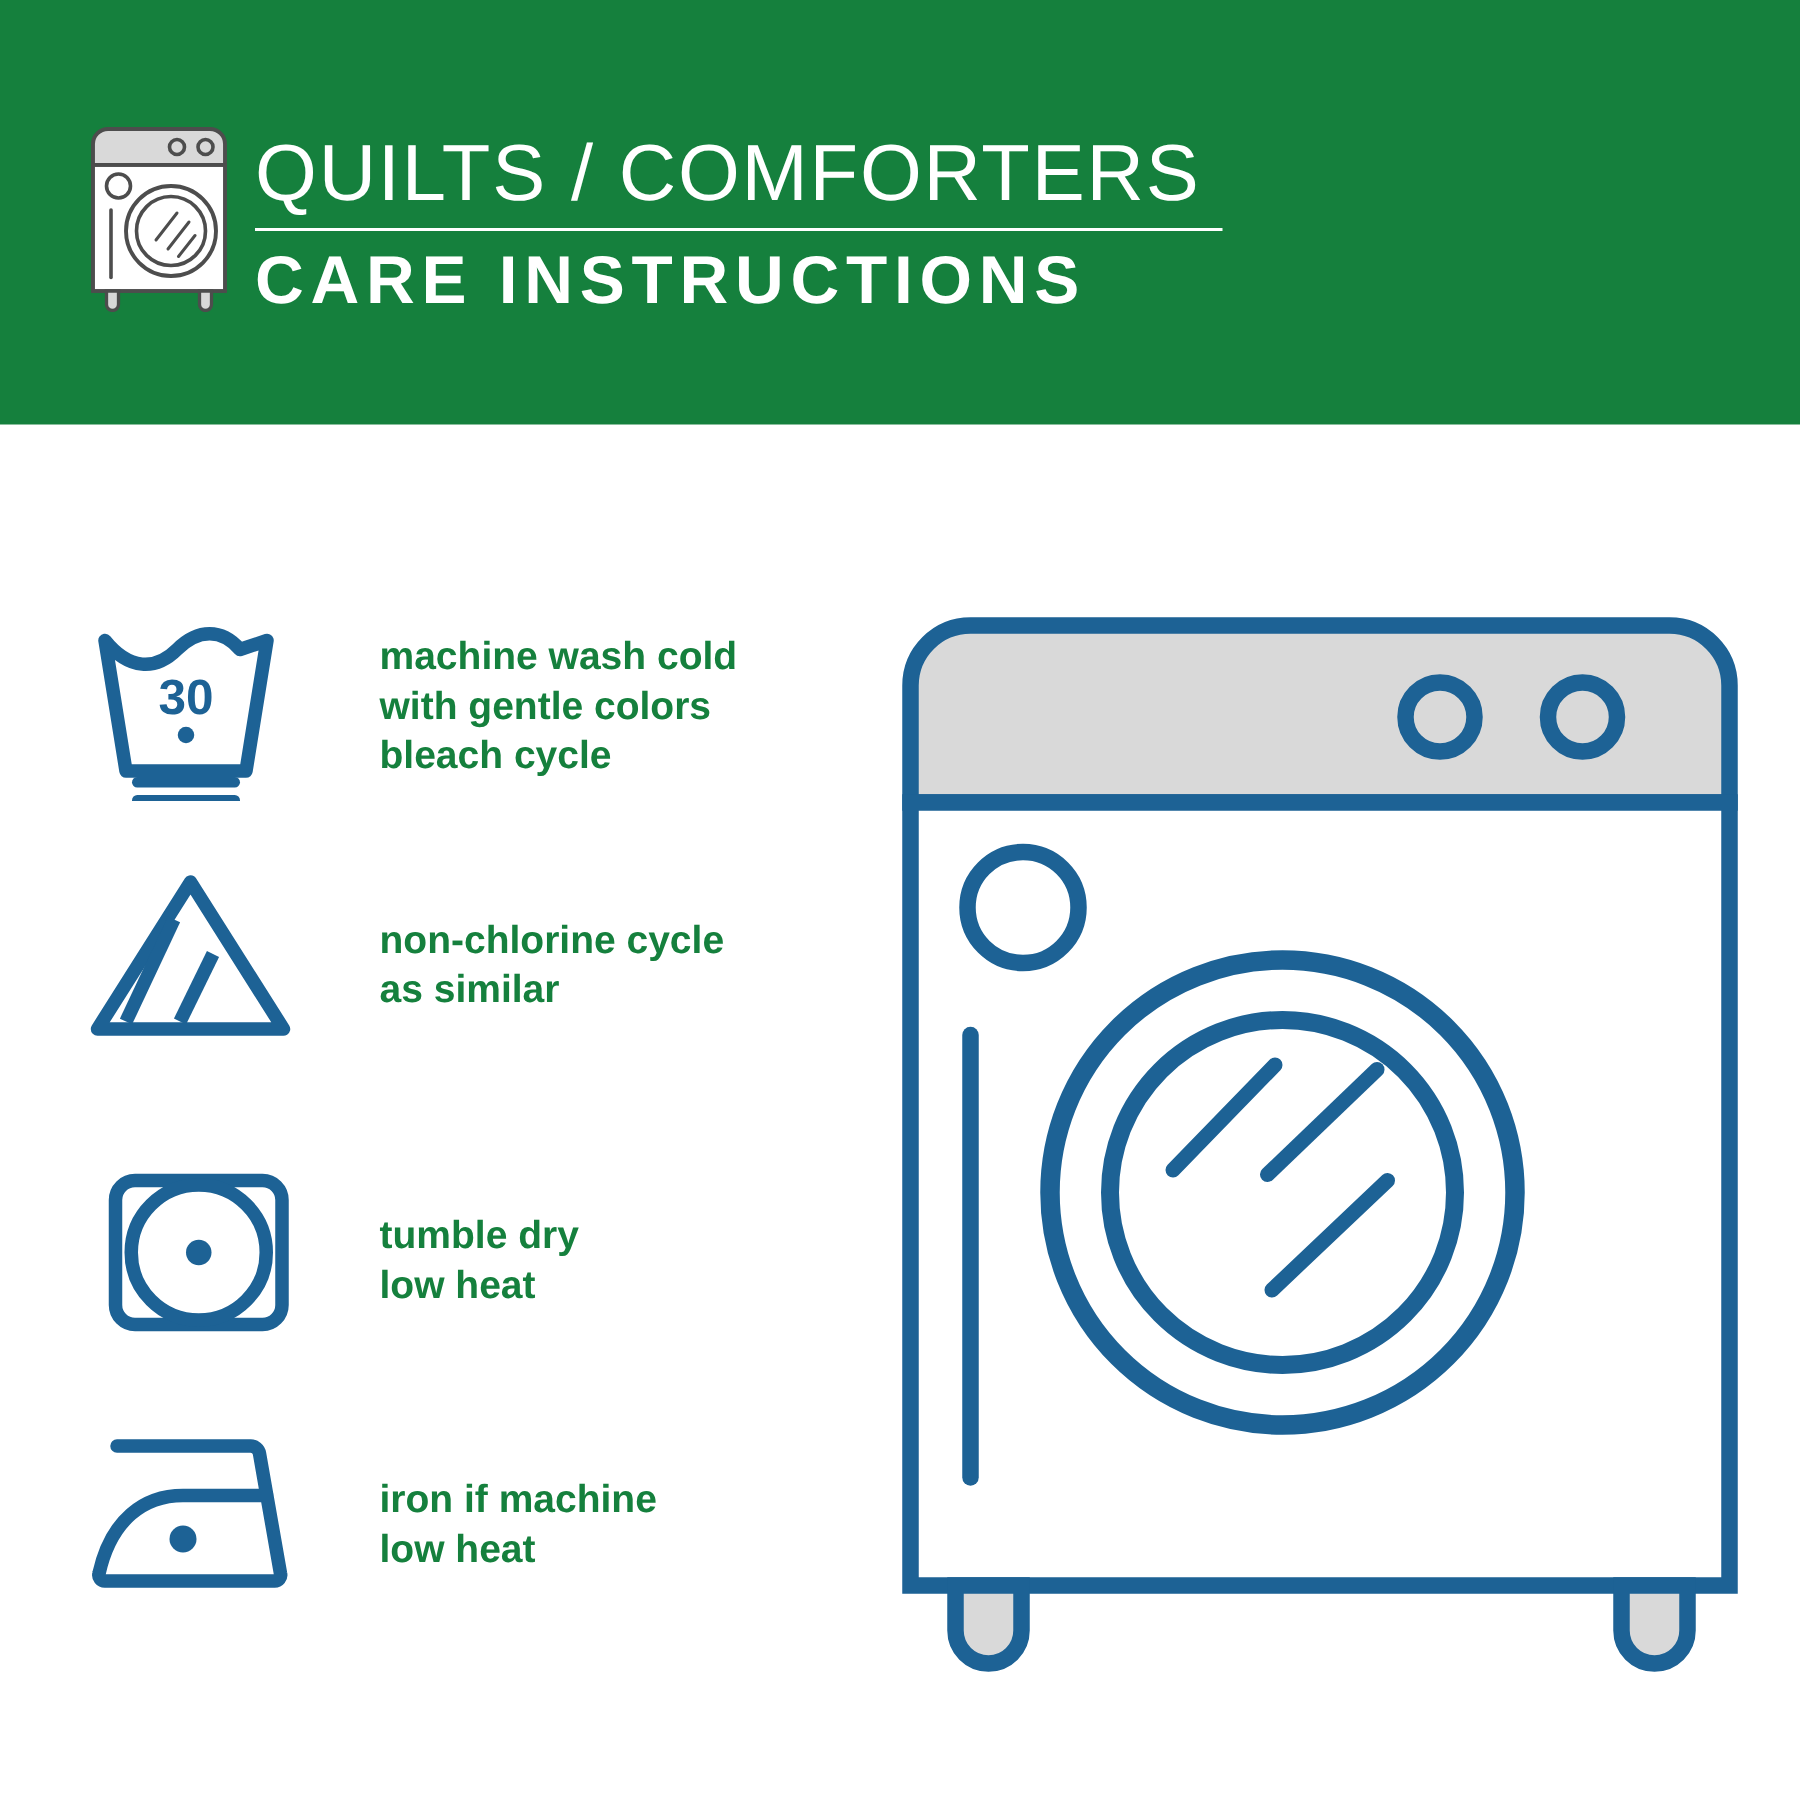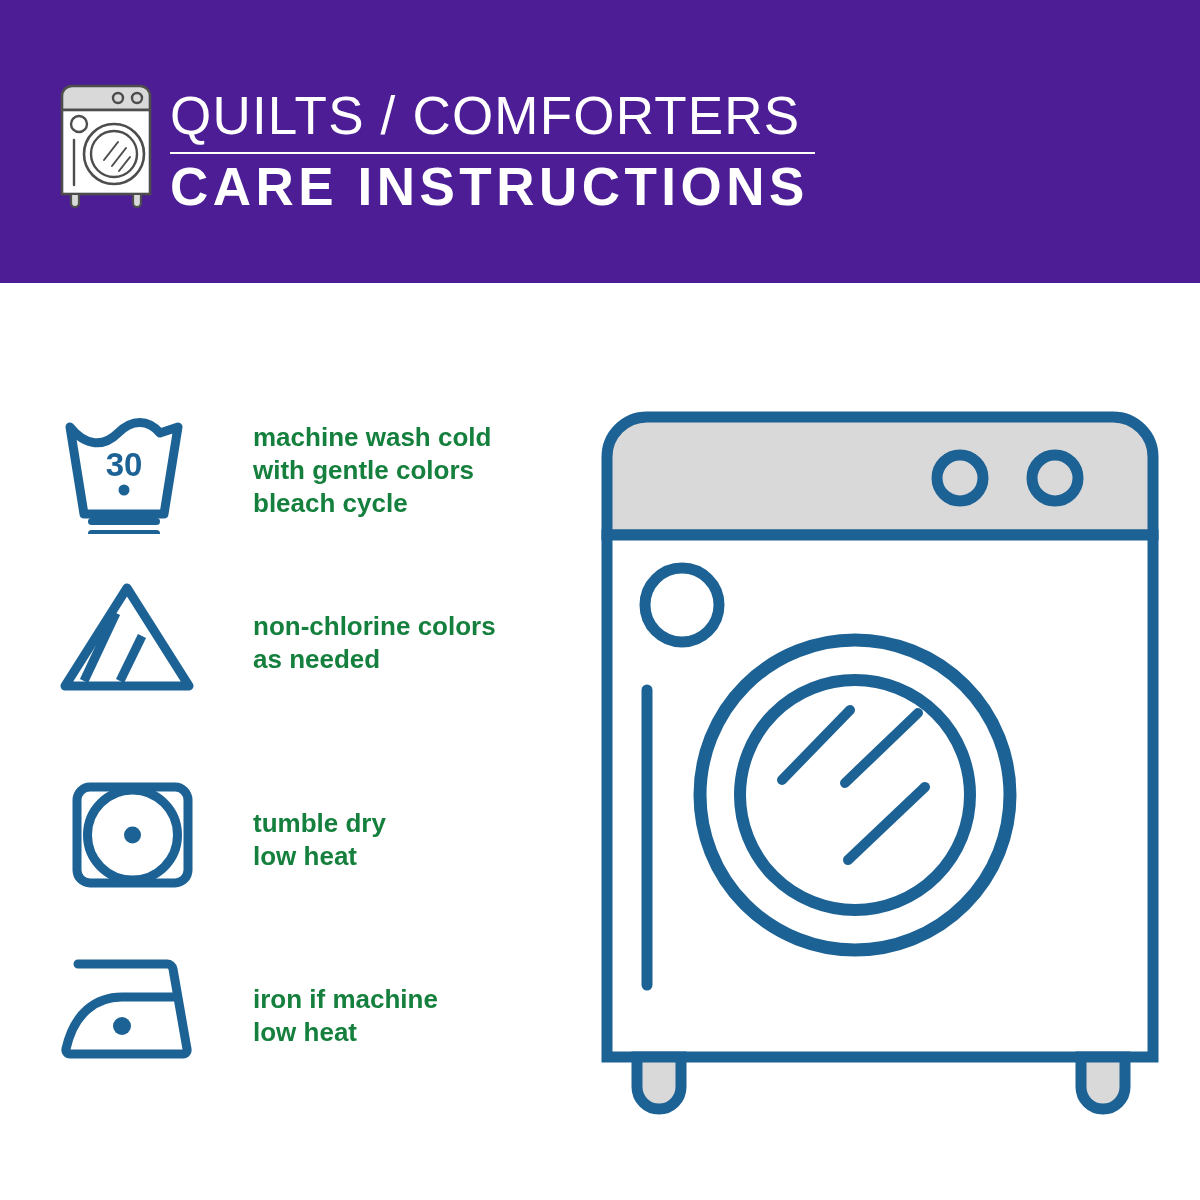--- a/index.html
+++ b/index.html
@@ -9,21 +9,21 @@
     background:#ffffff;
     position:relative;
     overflow:hidden;
   }
 
   
   #header {
     position:absolute;
     left:0; top:0;
     width:1200px; height:283px;
-    background:#4c1d95;
+    background:#15803d;
   }
   #header-logo {
     position:absolute;
     left:52px; top:82px;
     width:108px; height:126px;
   }
   #header-text {
     position:absolute;
     left:170px; top:86px;
     width:650px;
@@ -37,21 +37,21 @@
     white-space:nowrap;
   }
   #title-rule {
     width:645px;
     height:2px;
     background:#ffffff;
     margin:6px 0 8px 0;
   }
   #title-sub {
     color:#ffffff;
-    font-size:53px;
+    font-size:45px;
     font-weight:bold;
     letter-spacing:4.5px;
     line-height:50px;
     white-space:nowrap;
   }
 
   
   #care-list {
     position:absolute;
     left:0; top:283px;
@@ -171,22 +171,22 @@
 
   <div class="care-row" id="row-bleach">
     <div class="care-symbol">
       <svg viewBox="0 0 140 120" width="140" height="120">
         <path d="M67 5 L129 103 L5 103 Z" fill="none" stroke="#1d6295" stroke-width="9" stroke-linejoin="round"></path>
         <line x1="56" y1="30" x2="24" y2="98" stroke="#1d6295" stroke-width="9" stroke-linecap="butt"></line>
         <line x1="82" y1="53" x2="60" y2="98" stroke="#1d6295" stroke-width="9" stroke-linecap="butt"></line>
       </svg>
     </div>
     <div class="care-text">
-      <span class="ln">non-chlorine colors</span>
-      <span class="ln">as needed</span>
+      <span class="ln">non-chlorine cycle</span>
+      <span class="ln">as similar</span>
     </div>
   </div>
 
   <div class="care-row" id="row-dry">
     <div class="care-symbol">
       <svg viewBox="0 0 140 120" width="140" height="120">
         <rect x="17" y="8" width="111" height="96" rx="13" ry="13" fill="none" stroke="#1d6295" stroke-width="9"></rect>
         <circle cx="72.5" cy="56" r="45" fill="none" stroke="#1d6295" stroke-width="9"></circle>
         <circle cx="72.5" cy="56" r="8.5" fill="#1d6295"></circle>
       </svg>

